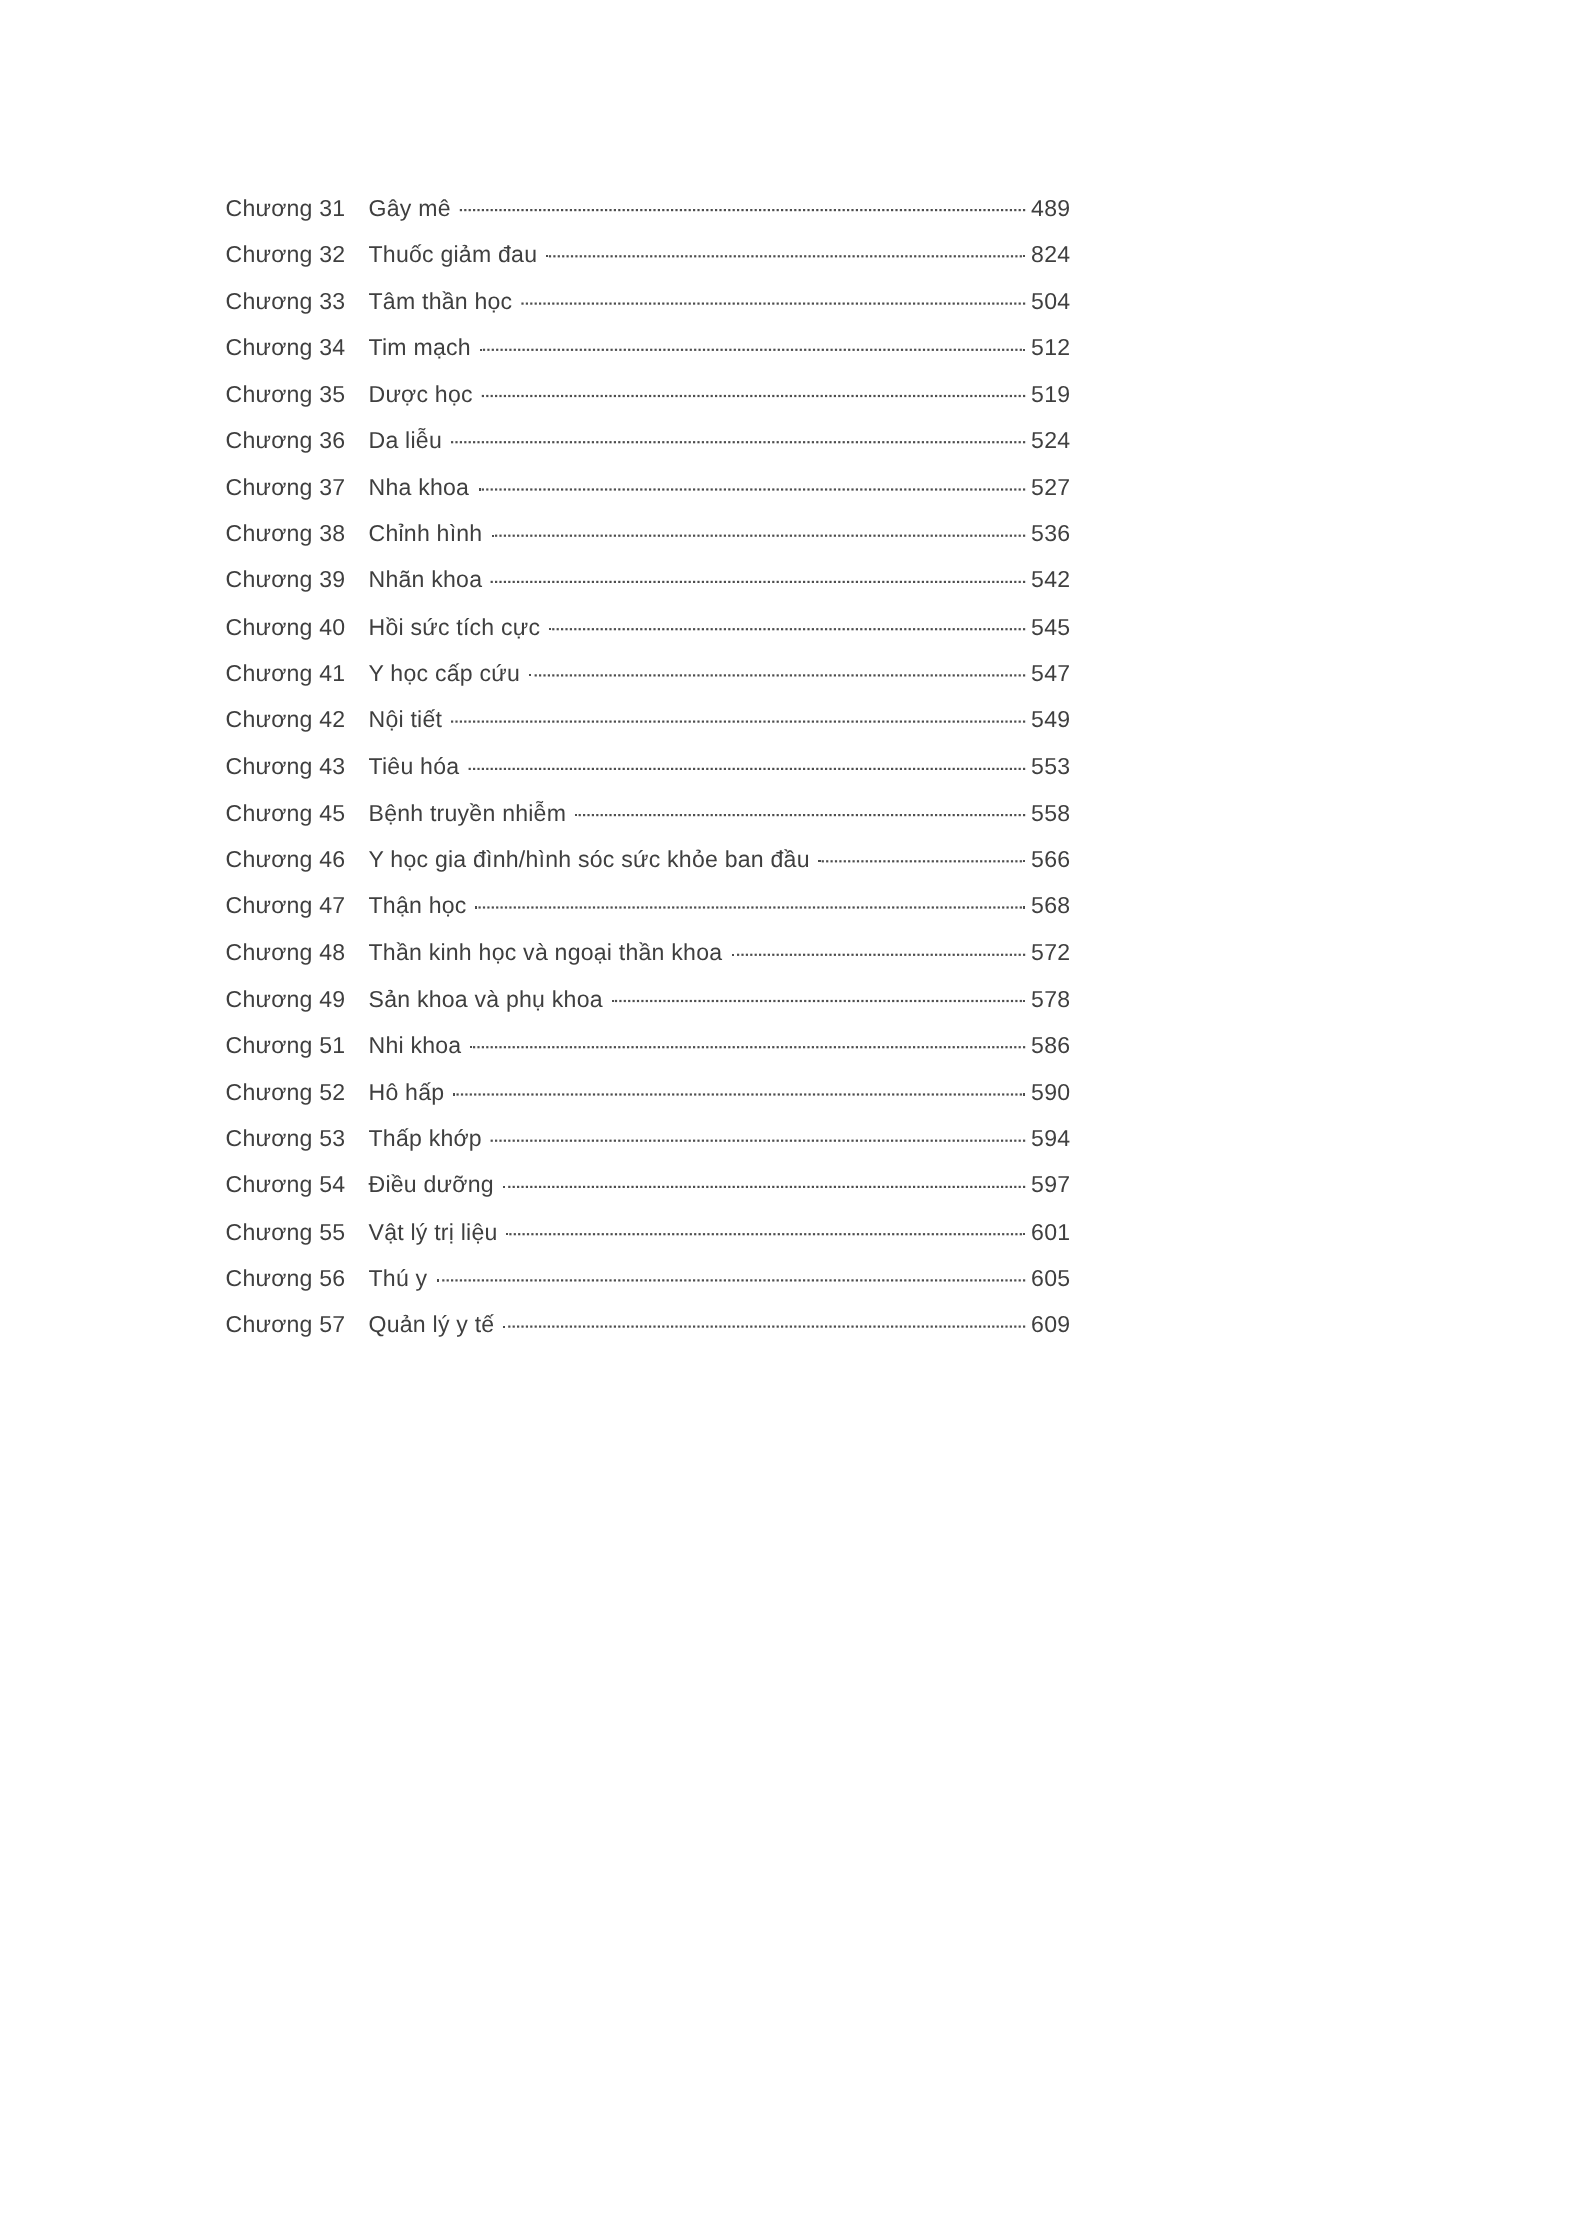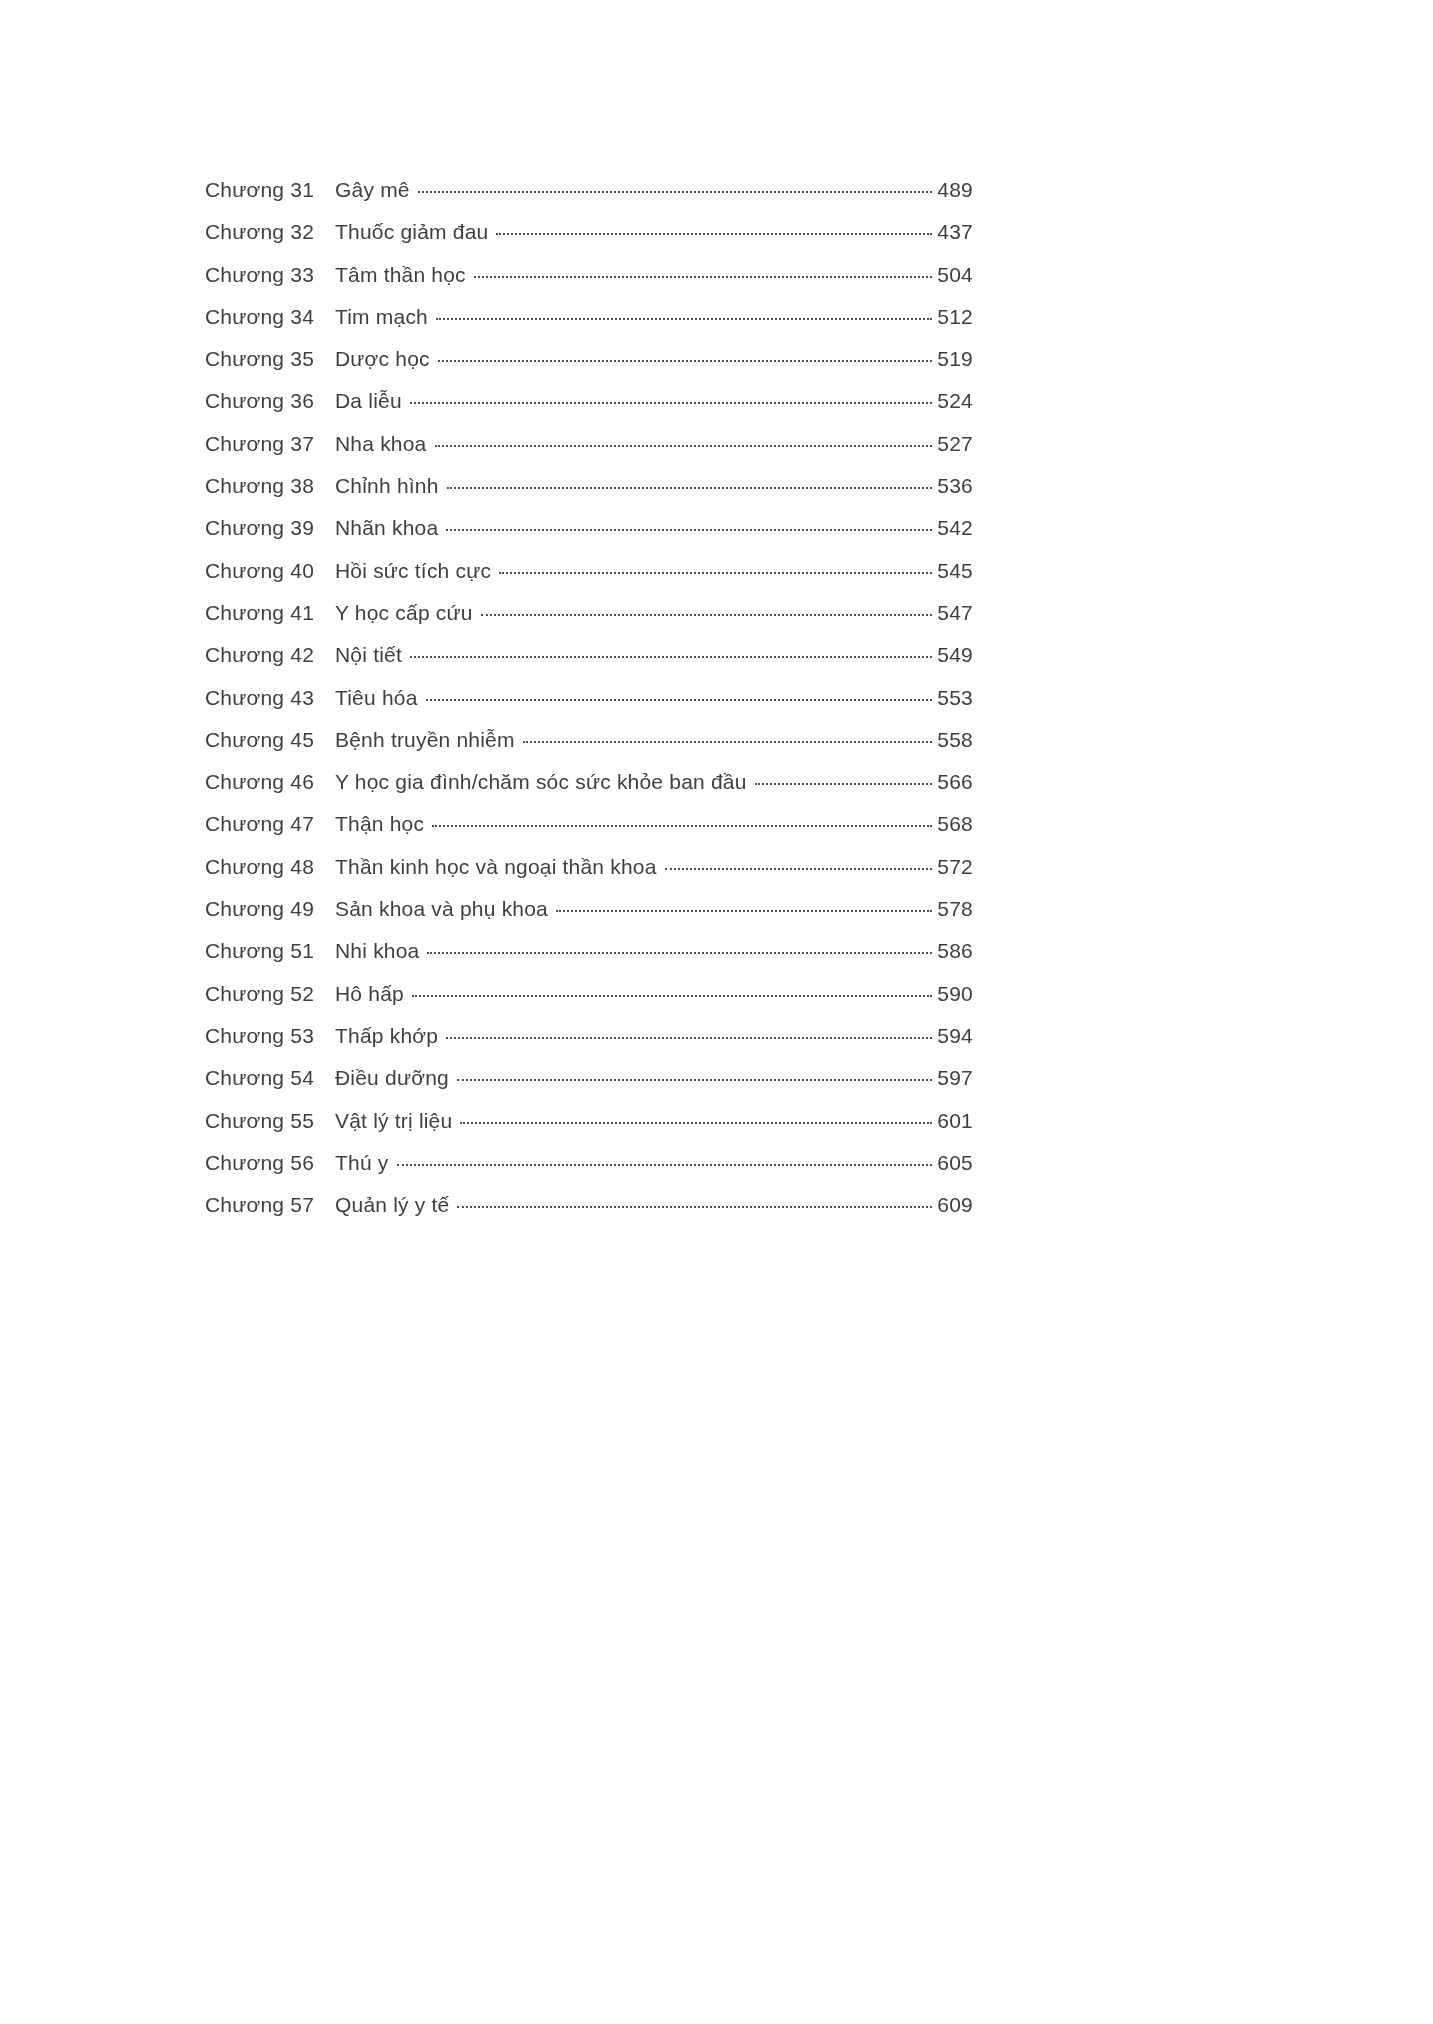--- a/index.html
+++ b/index.html
@@ -63,21 +63,21 @@
     <span class="chapter-label">Chương 31</span>
     <span class="chapter-title">Gây mê</span>
     <span class="dot-leader"></span>
     <span class="page-number">489</span>
   </div>
 
   <div class="toc-row">
     <span class="chapter-label">Chương 32</span>
     <span class="chapter-title">Thuốc giảm đau</span>
     <span class="dot-leader"></span>
-    <span class="page-number">437</span>
+    <span class="page-number">824</span>
   </div>
 
   <div class="toc-row">
     <span class="chapter-label">Chương 33</span>
     <span class="chapter-title">Tâm thần học</span>
     <span class="dot-leader"></span>
     <span class="page-number">504</span>
   </div>
 
   <div class="toc-row">
@@ -153,21 +153,21 @@
 
   <div class="toc-row">
     <span class="chapter-label">Chương 45</span>
     <span class="chapter-title">Bệnh truyền nhiễm</span>
     <span class="dot-leader"></span>
     <span class="page-number">558</span>
   </div>
 
   <div class="toc-row">
     <span class="chapter-label">Chương 46</span>
-    <span class="chapter-title">Y học gia đình/chăm sóc sức khỏe ban đầu</span>
+    <span class="chapter-title">Y học gia đình/hình sóc sức khỏe ban đầu</span>
     <span class="dot-leader"></span>
     <span class="page-number">566</span>
   </div>
 
   <div class="toc-row">
     <span class="chapter-label">Chương 47</span>
     <span class="chapter-title">Thận học</span>
     <span class="dot-leader"></span>
     <span class="page-number">568</span>
   </div>

